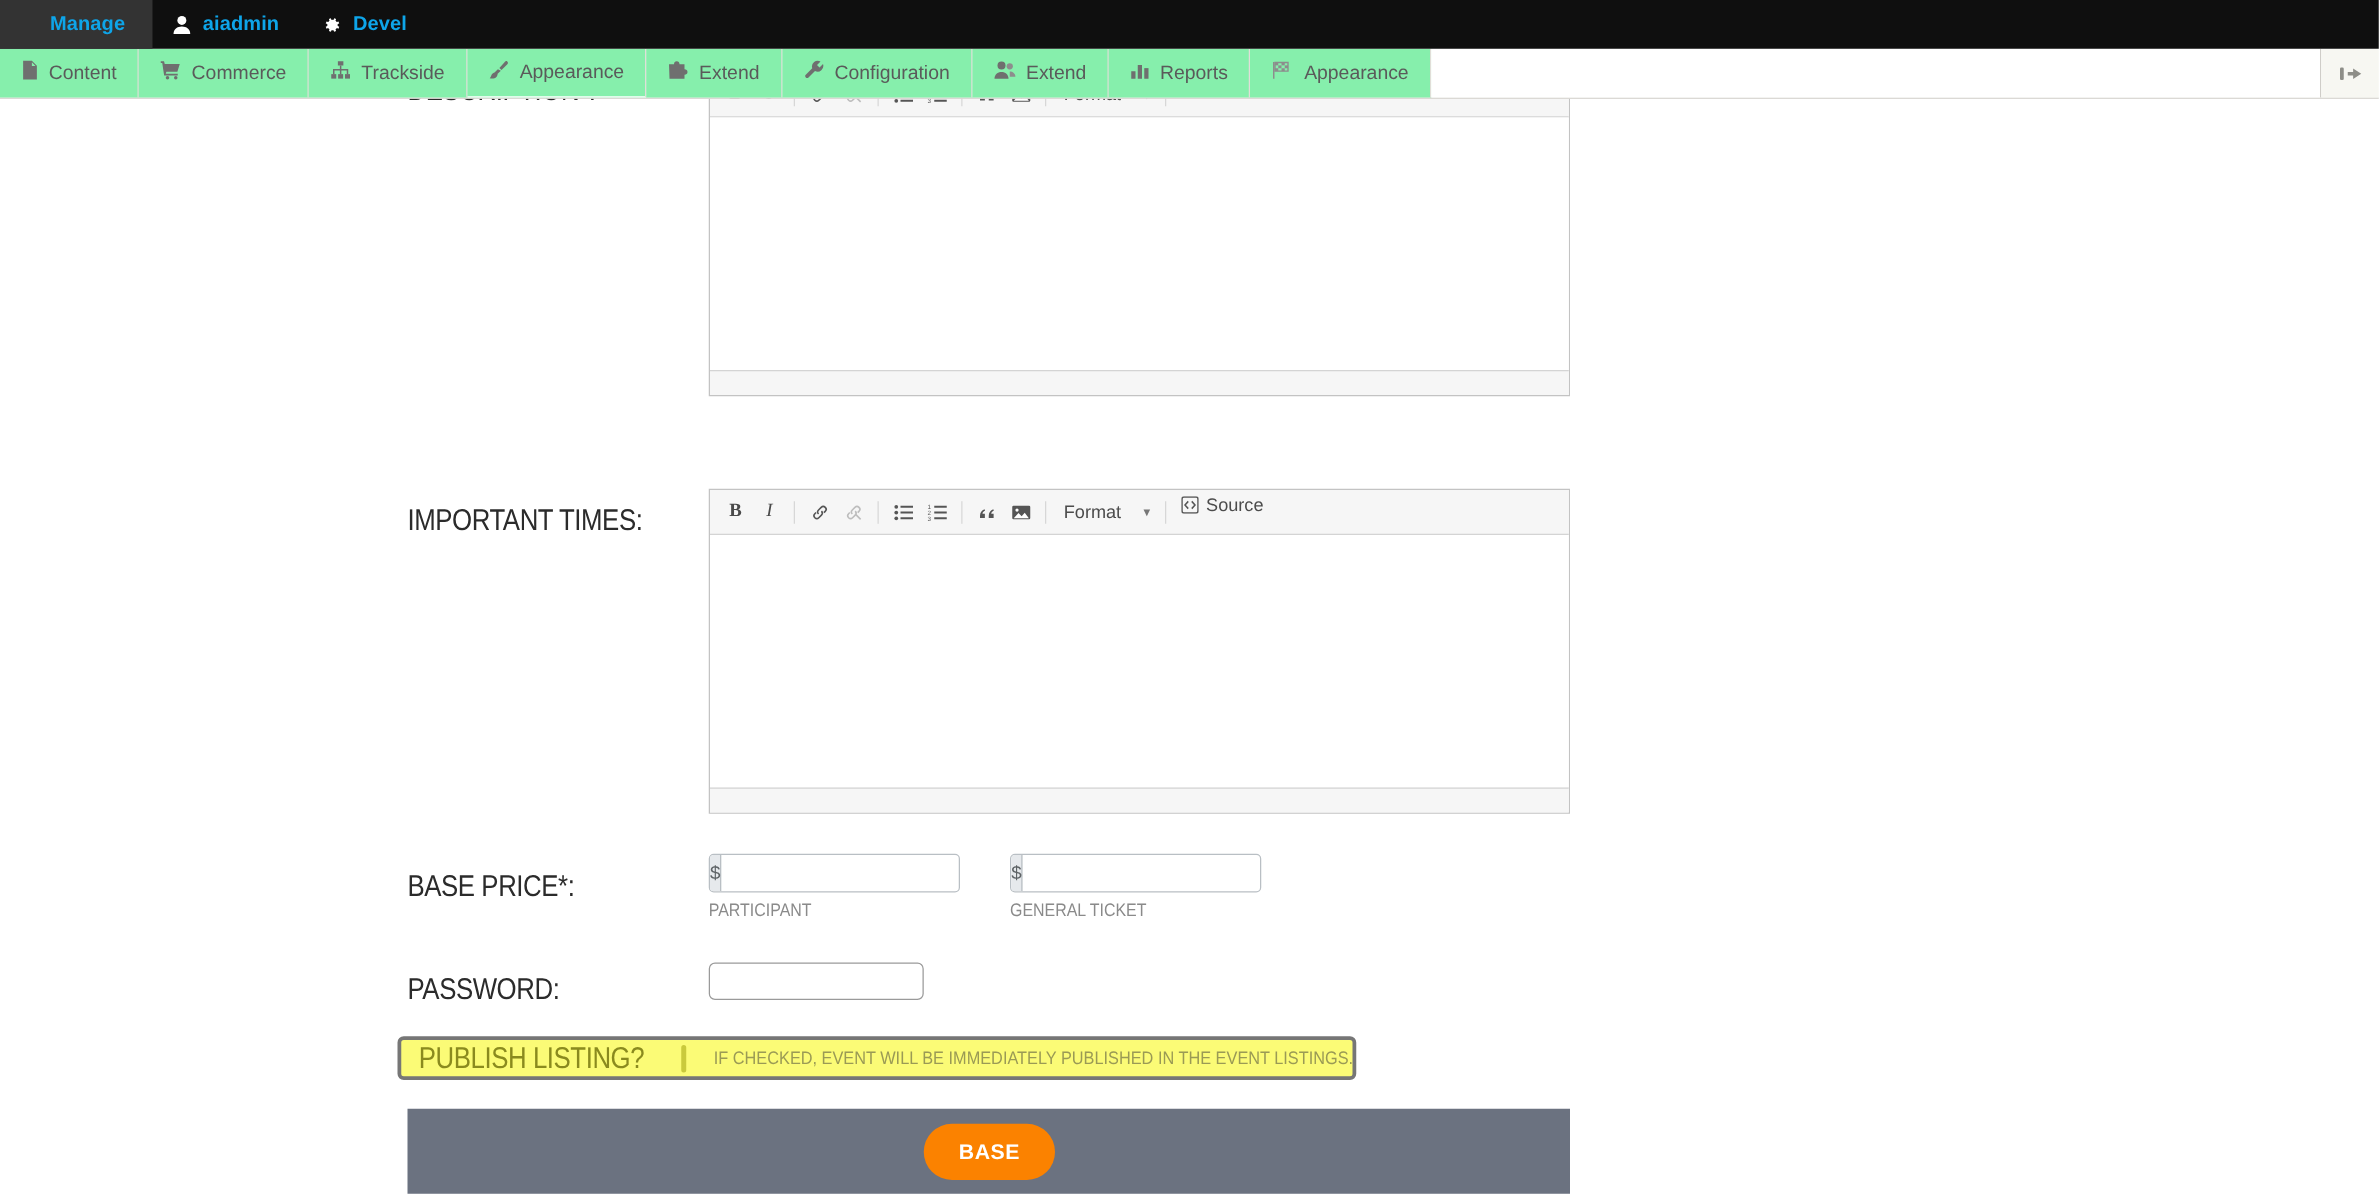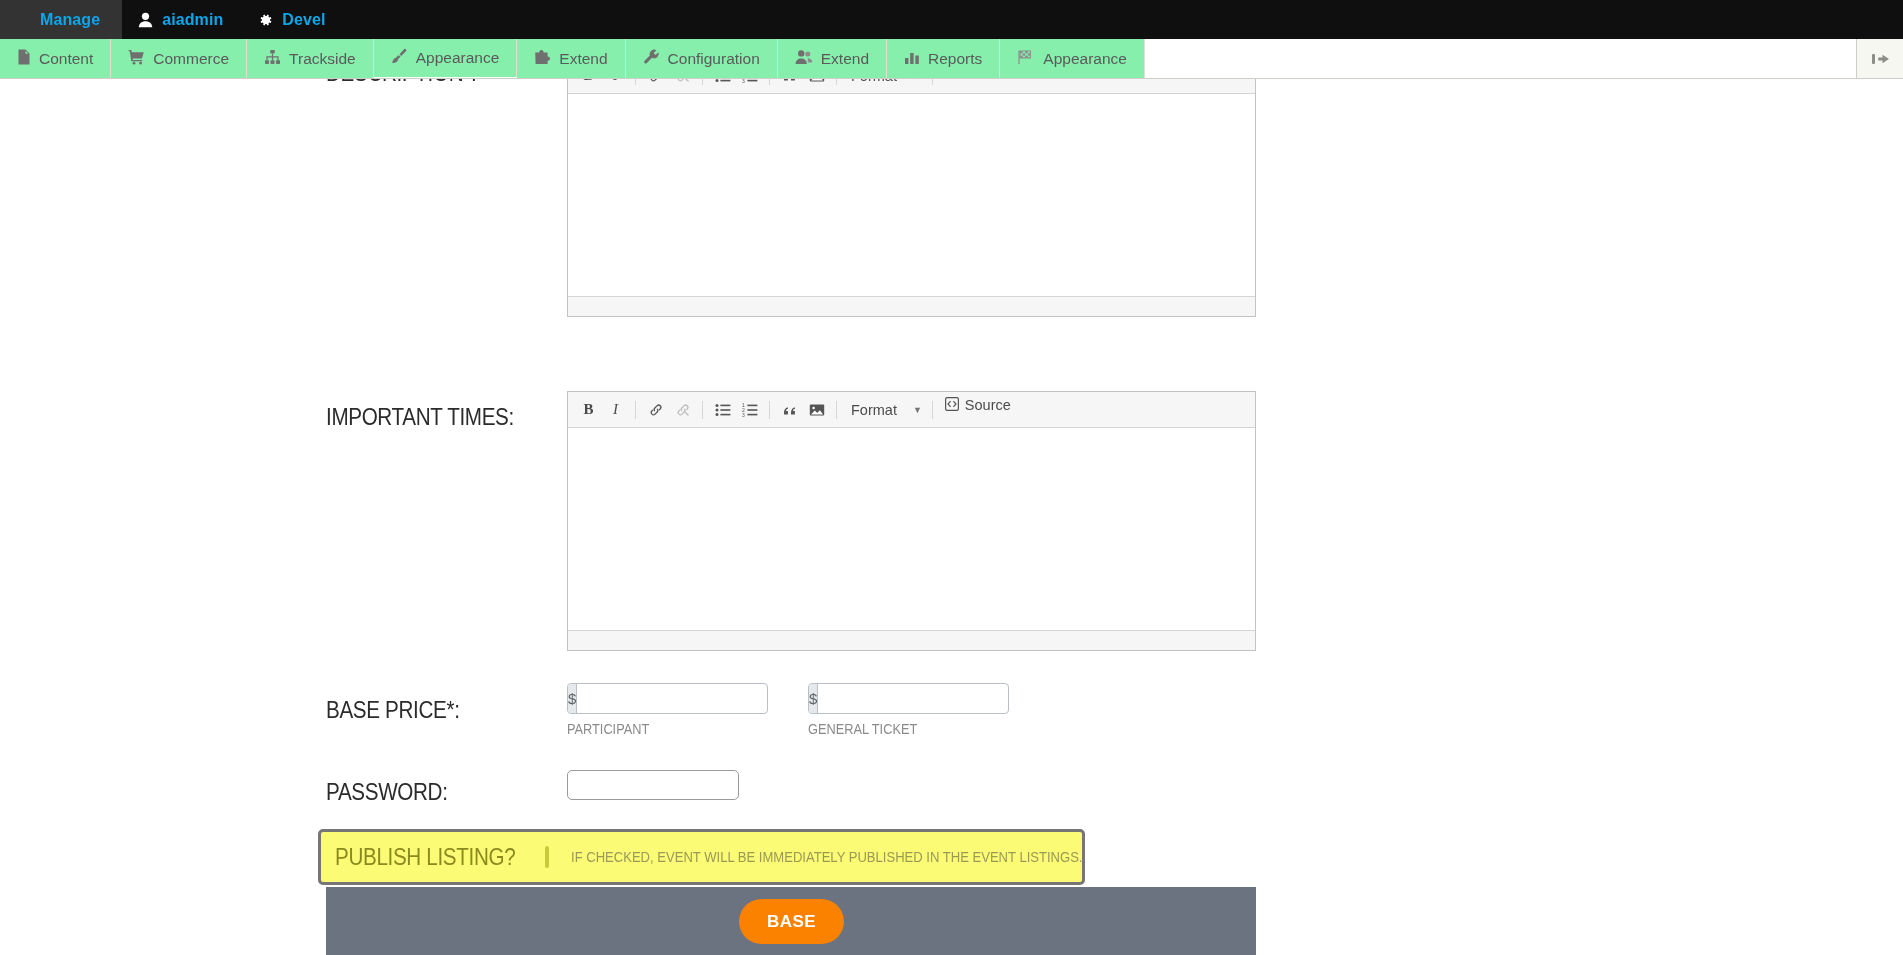--- a/index.html
+++ b/index.html
@@ -517,21 +517,21 @@
       <div class="price-addon">$</div>
       <input class="price-input" type="text" value="" style="">
 
     </div>
     <div class="price-cap">GENERAL TICKET</div>
   </div>
 
   <div class="lbl-col flabel" style="top: 739px;">PASSWORD:</div>
   <input class="pw-input" type="password" style="left: 567px; top: 731px;" placeholder="">
 
-  <div class="publish-box" style="left:318px; top:790px; width:767px; height:56px;">
+  <div class="publish-box" style="left:318px; top:790px; width:767px; height:35px;">
     <div class="publish-label" style="margin-left:14px; width:250px;">PUBLISH LISTING?</div>
     <div class="publish-check"></div>
     <div class="publish-desc" style="margin-left:22px;">IF CHECKED, EVENT WILL BE IMMEDIATELY PUBLISHED IN THE EVENT LISTINGS.</div>
   </div>
 
   <div class="gray-panel" style="left:326px; top:848px; width:930px; height:68px;"></div>
   <button class="next-btn" style="left:739px; top:860px;">BASE</button>
 </div>
 
 </body></html>

